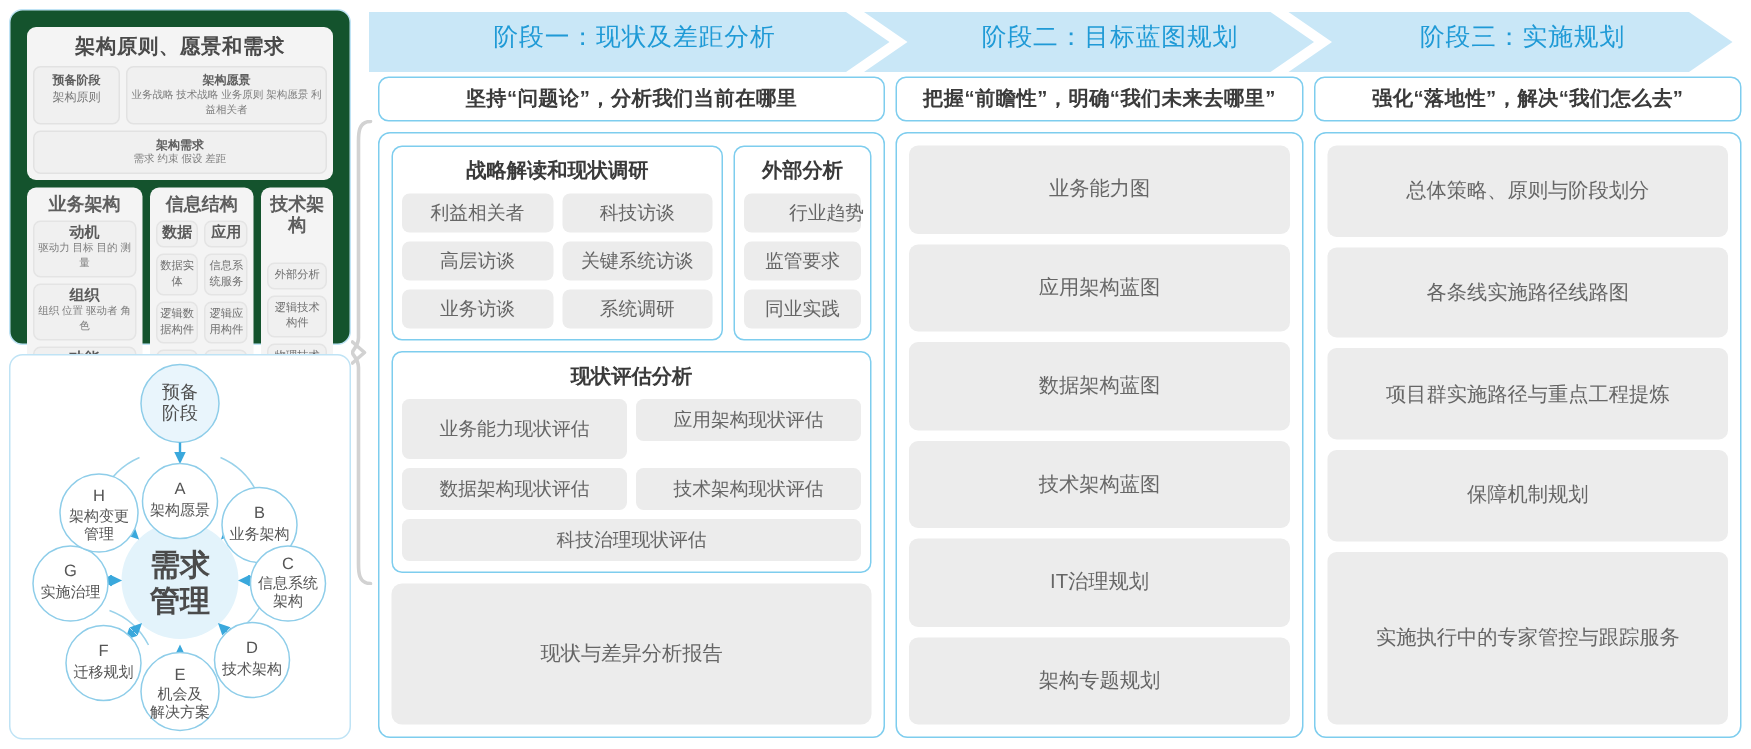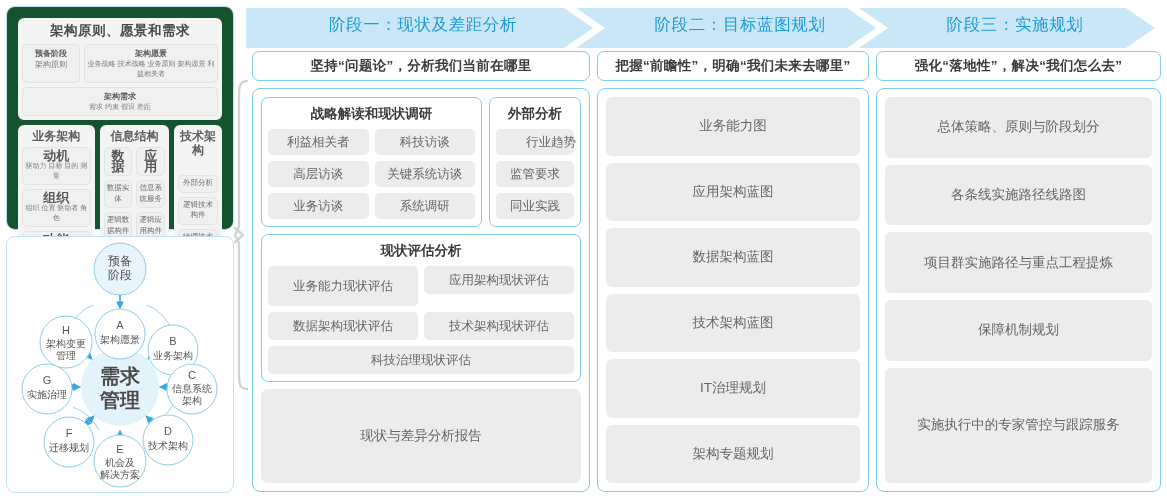--- a/index.html
+++ b/index.html
@@ -43,21 +43,21 @@
   .sec1 { background: #f4f4f4; border-radius: 6px; padding: 4px; }
   .sec1 .t-title { margin-bottom: 4px; }
   .rowbox { padding: 3px 2px; }
 
   .three { display: flex; gap: 5px; margin-top: 5px; }
   .col-pane { background: #f4f4f4; border-radius: 6px; padding: 4px 4px 5px; }
   .col-pane > .t-lbl2 { margin-bottom: 4px; font-size: 12px; }
   .chipstack { display: flex; flex-direction: column; gap: 4px; }
   .chip { background: #f0f0f0; border: 1px solid #e4e4e4; border-radius: 5px;
           padding: 2px 2px 3px; text-align: center; }
-  .chip .hd { font-weight: bold; color: #5a5a5a; font-size: 13px; line-height: 11px; }
+  .chip .hd { font-weight: bold; color: #5a5a5a; font-size: 10px; line-height: 11px; }
   .chip .bd { color: #7d7d7d; font-size: 7px; line-height: 10px; }
   .chip .one { color: #6f6f6f; font-size: 7.5px; line-height: 10.5px; }
 
   .impl { display: flex; gap: 4px; align-items: stretch; margin-top: 5px;
           background: #f4f4f4; border-radius: 6px; padding: 4px; }
   .impl-label { display: flex; align-items: center; justify-content: center;
                 font-weight: bold; color: #4f4f4f; font-size: 11px; line-height: 13px;
                 width: 34px; text-align: center; }
 
   

